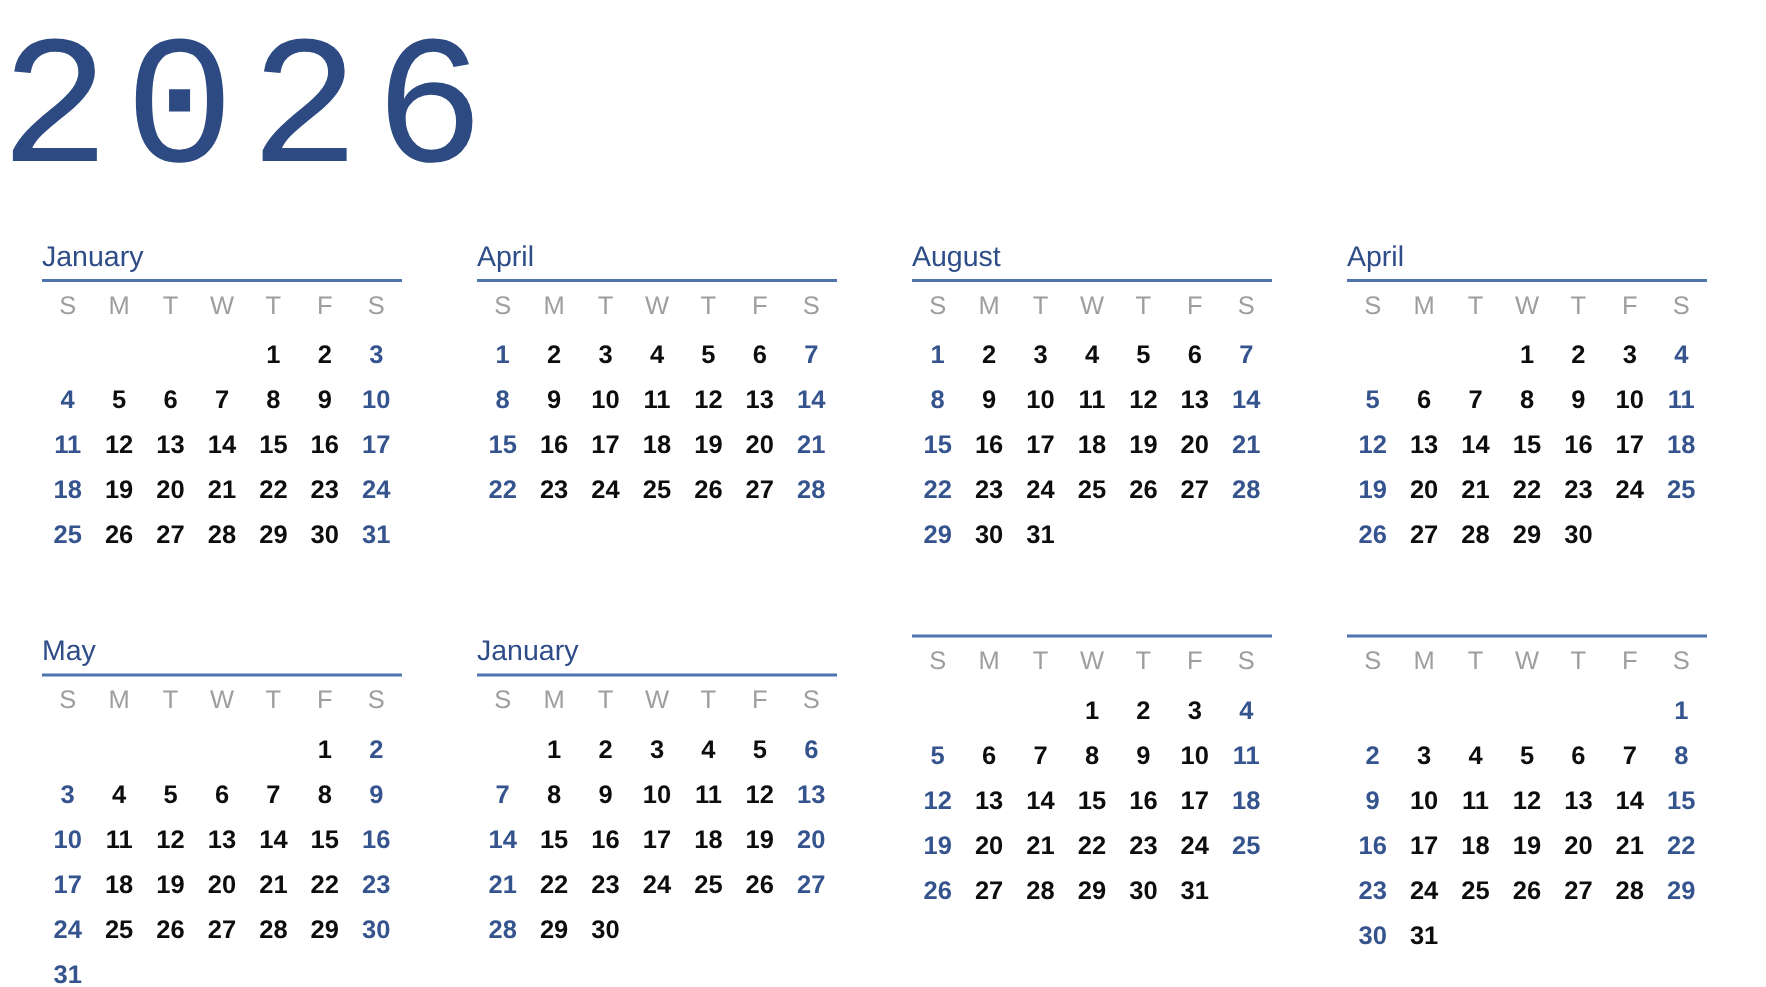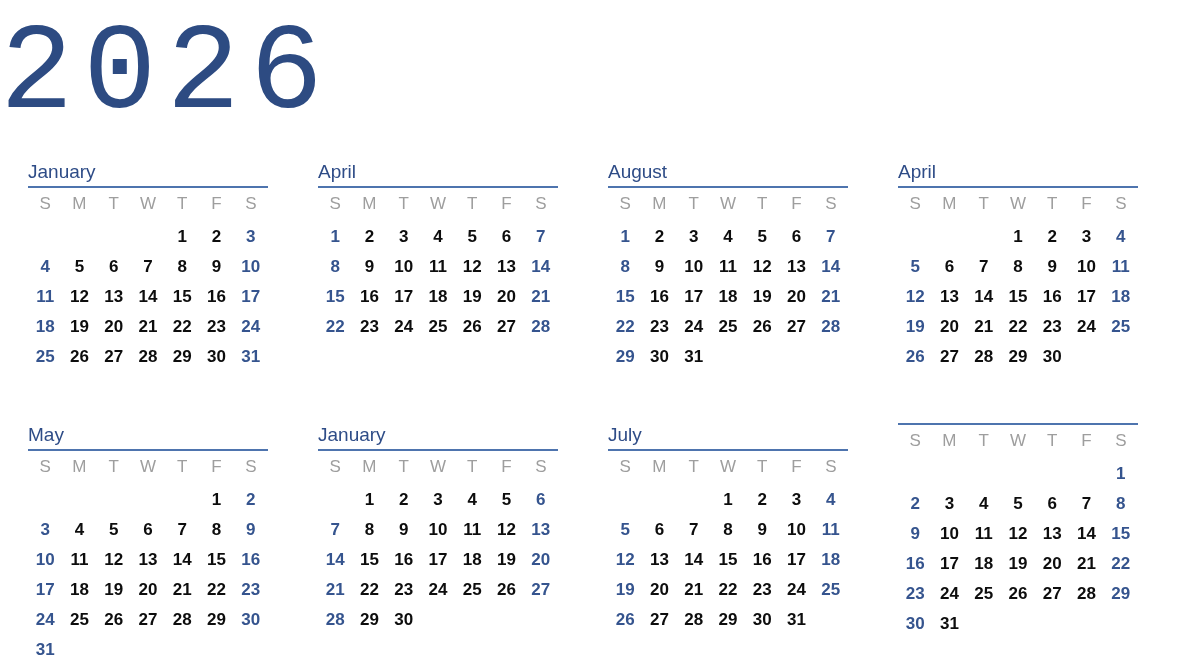--- a/index.html
+++ b/index.html
@@ -441,21 +441,20 @@
             <div class="day">30</div>
             <div class="day"></div>
             <div class="day"></div>
             <div class="day"></div>
             <div class="day weekend"></div>
           </div>
         </div>
   </div>
 
   <div class="month">
-    <div class="month-title">July</div>
     <div class="month-rule"></div>
     <div class="dow-row">
           <div class="dow">S</div>
           <div class="dow">M</div>
           <div class="dow">T</div>
           <div class="dow">W</div>
           <div class="dow">T</div>
           <div class="dow">F</div>
           <div class="dow">S</div>
         </div>

